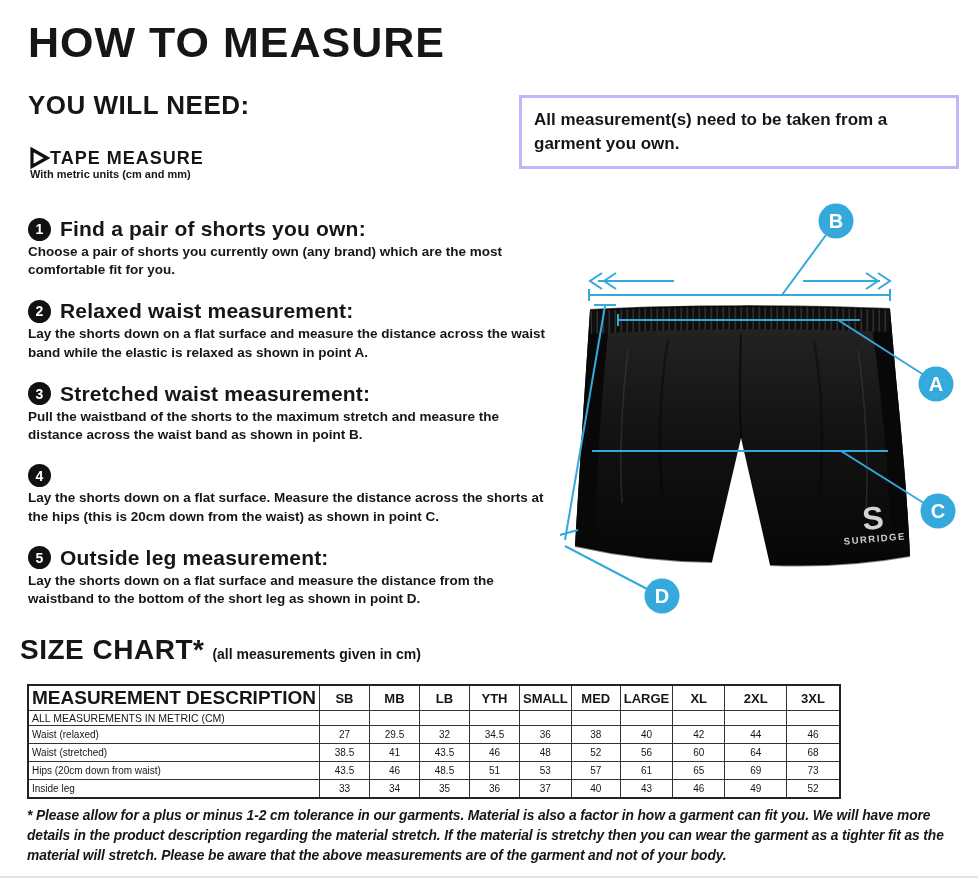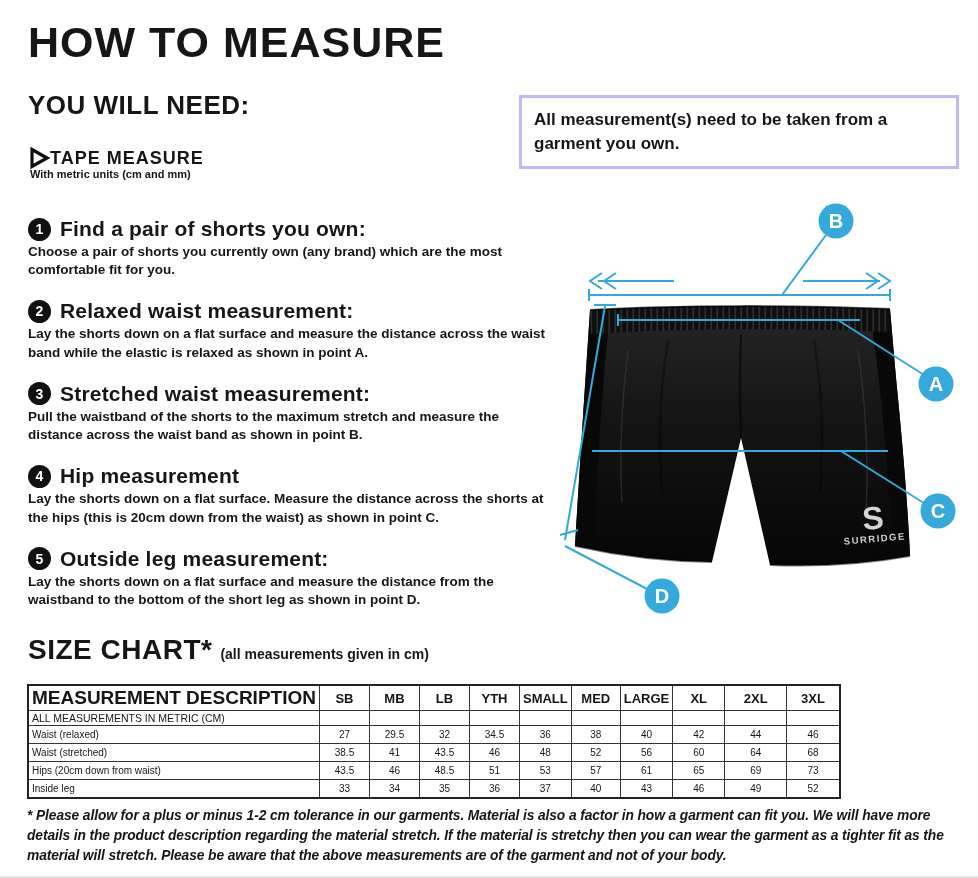--- a/index.html
+++ b/index.html
@@ -20,21 +20,21 @@
   .step{margin-bottom:20px;}
   .step-head{display:flex;align-items:center;gap:9px;}
   .step-num{display:inline-flex;align-items:center;justify-content:center;flex:0 0 auto;
             width:23px;height:23px;border-radius:50%;background:#111;color:#fff;
             font-size:14px;font-weight:bold;}
   .step-title{font-size:21px;font-weight:bold;letter-spacing:.2px;}
   .step-body{margin:2px 0 0 0;font-size:13.5px;font-weight:bold;line-height:1.35;width:525px;}
 
   .figure{left:558px;top:198px;width:420px;height:432px;}
 
-  .chart-head{left:28px;top:634px;display:flex;align-items:baseline;gap:8px;}
+  .chart-head{left:20px;top:634px;display:flex;align-items:baseline;gap:8px;}
   .chart-title{font-size:28px;font-weight:bold;letter-spacing:.5px;}
   .chart-sub{font-size:14px;font-weight:bold;}
 
   table.size{left:27px;top:684px;border-collapse:collapse;border:2px solid #222;
              table-layout:fixed;}
   table.size th,table.size td{border:1px solid #333;padding:0 3px;overflow:hidden;
              white-space:nowrap;font-weight:normal;}
   table.size thead th{height:24px;font-size:13px;font-weight:bold;text-align:center;}
   table.size thead th:first-child{font-size:19px;text-align:left;}
   tr.metric td{height:14px;font-size:10.5px;font-weight:normal;text-align:left;}
@@ -82,21 +82,20 @@
       <div class="step">
         <div class="step-head">
           <span class="step-num">3</span>
           <span class="step-title">Stretched waist measurement:</span>
         </div>
         <p class="step-body">Pull the waistband of the shorts to the maximum stretch and measure the distance across the waist band as shown in point B.</p>
       </div>
       <div class="step">
         <div class="step-head">
           <span class="step-num">4</span>
-          <span class="step-title">Hip measurement</span>
         </div>
         <p class="step-body">Lay the shorts down on a flat surface. Measure the distance across the shorts at the hips (this is 20cm down from the waist)  as shown in point C.</p>
       </div>
       <div class="step">
         <div class="step-head">
           <span class="step-num">5</span>
           <span class="step-title">Outside leg measurement:</span>
         </div>
         <p class="step-body">Lay the shorts down on a flat surface and measure the distance from the waistband to the bottom of the short leg as shown in point D.</p>
       </div>

